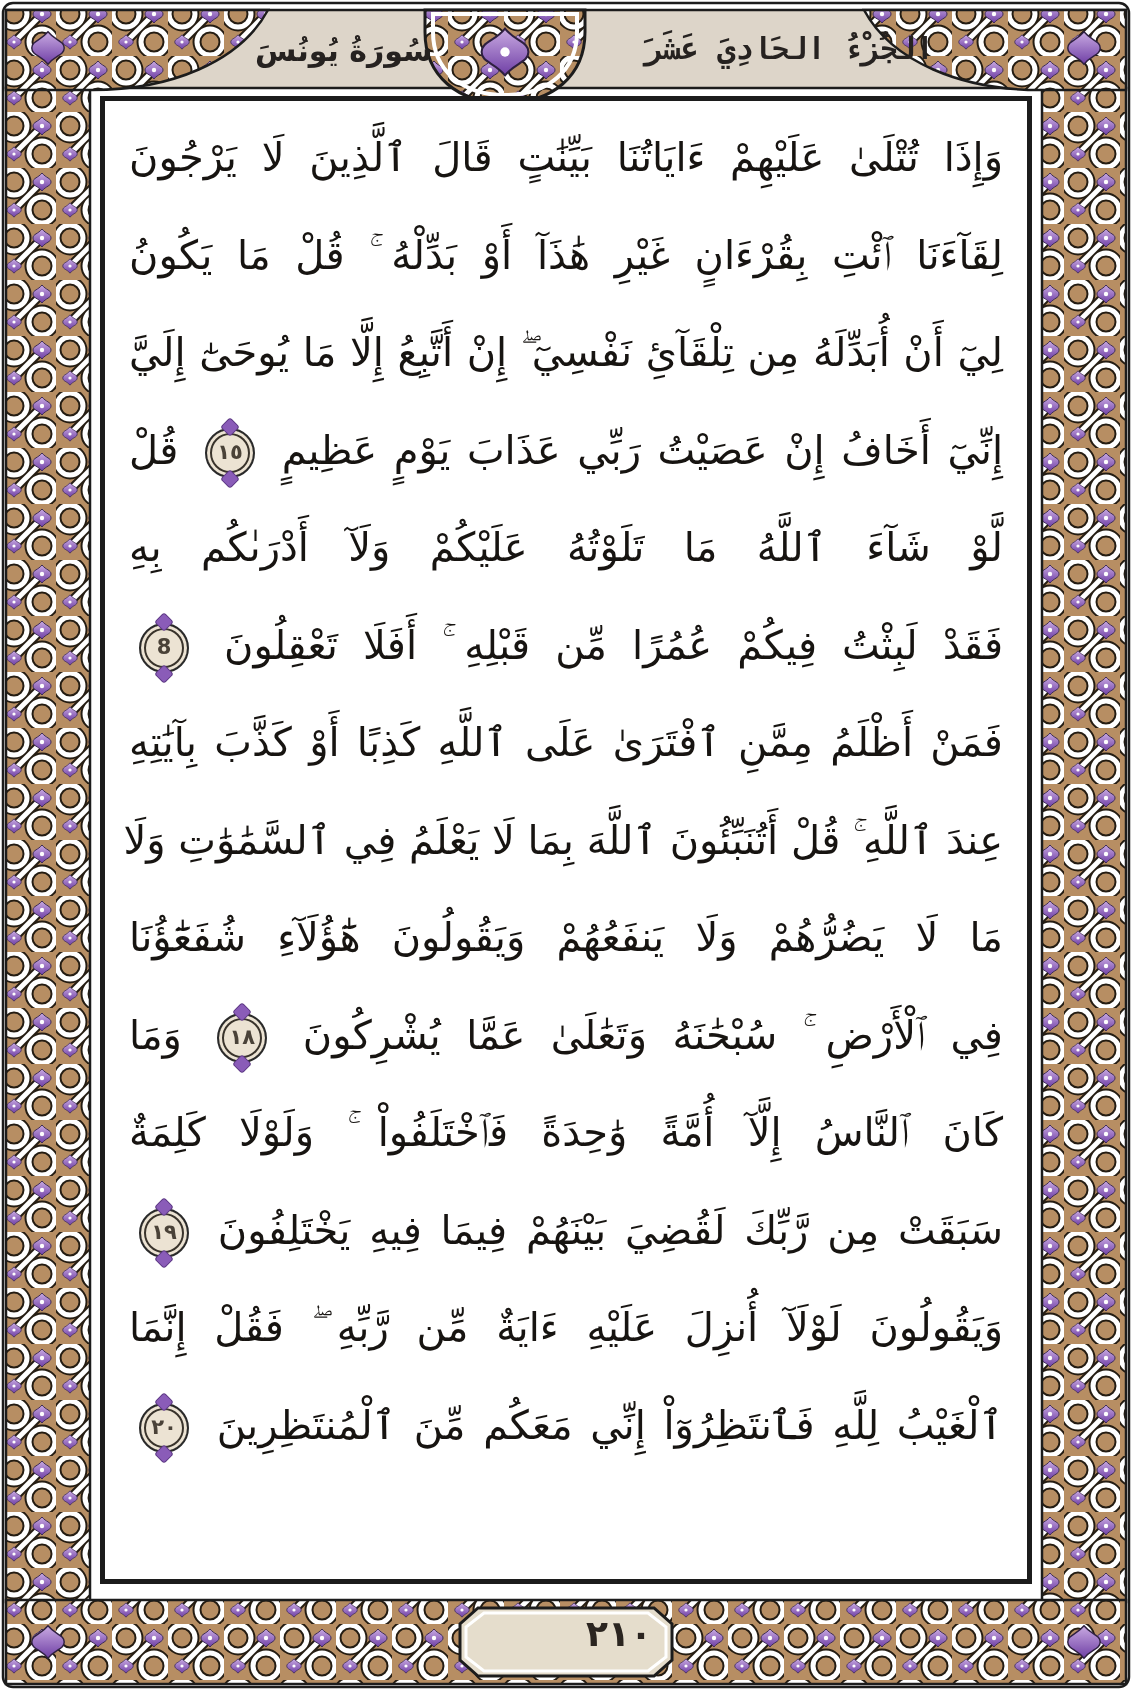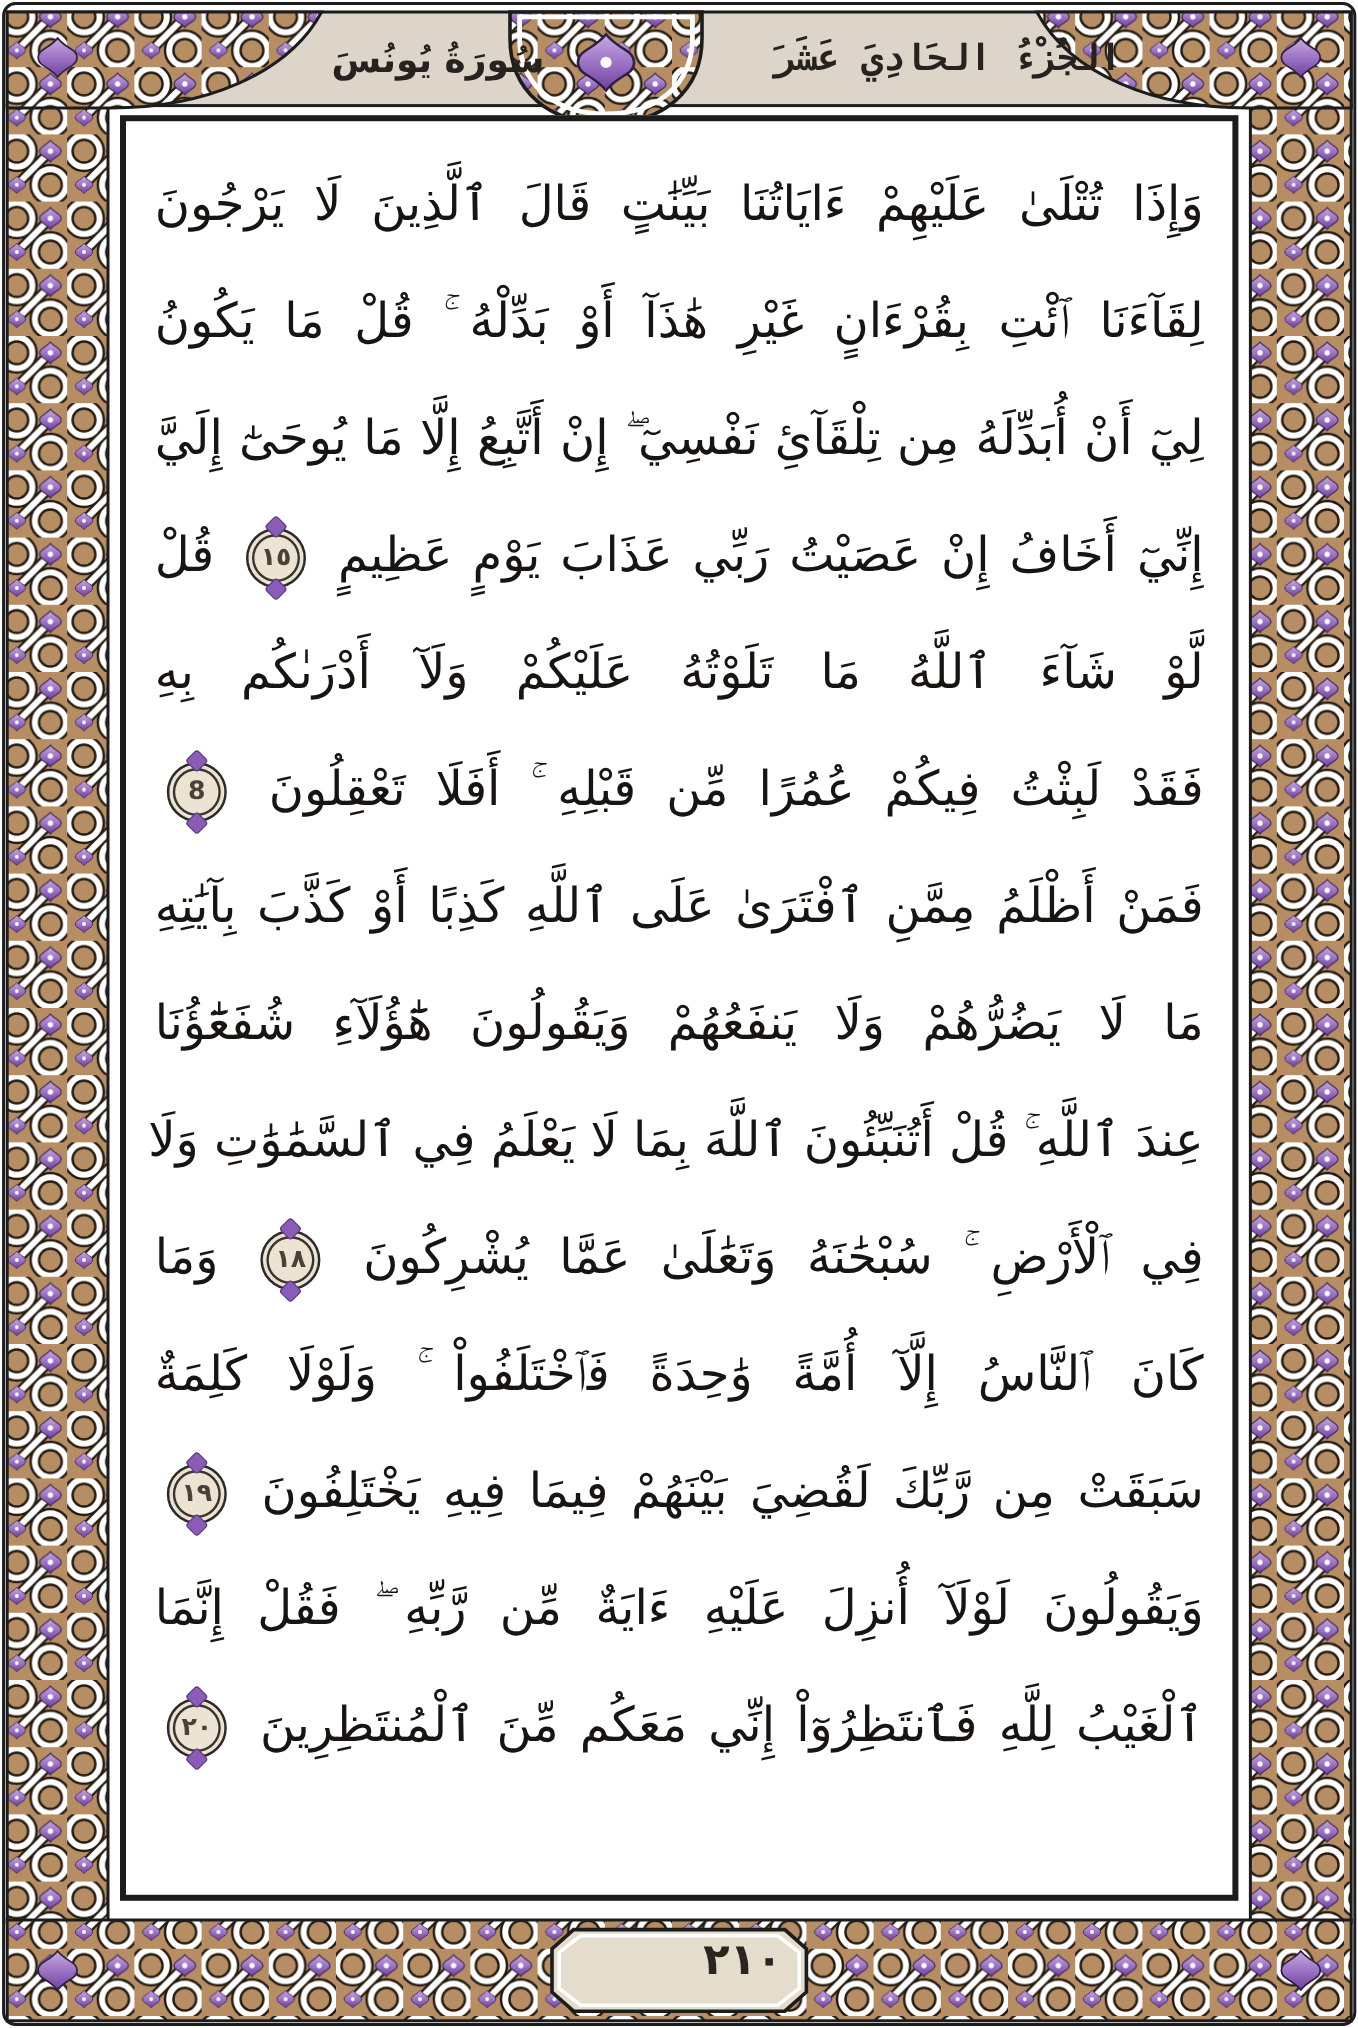--- a/index.html
+++ b/index.html
@@ -5,31 +5,31 @@
   html,body{margin:0;padding:0;background:#ffffff;}
   .page{
     position:relative;width:1132px;height:1690px;background:#ffffff;
     font-family:"DejaVu Sans",sans-serif;color:#1c1c1c;overflow:hidden;
   }
   .border-svg{position:absolute;inset:0;width:1132px;height:1690px;}
   
   .hdr{
     position:absolute;top:24px;height:54px;line-height:54px;
     font-size:30px;font-weight:bold;color:#262220;direction:rtl;
-    text-align:center;white-space:nowrap;
+    text-align:left;white-space:nowrap;
   }
   .hdr-surah{left:255px;width:220px;}
   .hdr-juz{left:645px;width:290px;font-family:Liberation Mono, monospace;}
   
   .text-frame{
     position:absolute;left:100px;top:96px;width:932px;height:1488px;
     border:5px solid #1c1c1c;background:#ffffff;box-sizing:border-box;
   }
   .lines{
-    position:absolute;inset:0;padding:21px 24px 6px 24px;
+    position:absolute;inset:0;padding:8px 24px 6px 24px;
   }
   .line{
     height:97.5px;line-height:97.5px;font-size:40px;
     direction:rtl;text-align:justify;text-align-last:justify;
     white-space:nowrap;overflow:visible;color:#171411;
   }
   .line .txt{letter-spacing:0px;}
   
   .aya{
     display:inline-block;width:46px;height:46px;line-height:44px;
@@ -133,22 +133,22 @@
 
   <div class="text-frame">
     <div class="lines">
         <div class="line"><span class="txt">وَإِذَا تُتْلَىٰ عَلَيْهِمْ ءَايَاتُنَا بَيِّنَٰتٍ قَالَ ٱلَّذِينَ لَا يَرْجُونَ</span> </div>
         <div class="line"><span class="txt">لِقَآءَنَا ٱئْتِ بِقُرْءَانٍ غَيْرِ هَٰذَآ أَوْ بَدِّلْهُ ۚ قُلْ مَا يَكُونُ</span> </div>
         <div class="line"><span class="txt">لِيٓ أَنْ أُبَدِّلَهُ مِن تِلْقَآئِ نَفْسِيٓ ۖ إِنْ أَتَّبِعُ إِلَّا مَا يُوحَىٰٓ إِلَيَّ</span> </div>
         <div class="line"><span class="txt">إِنِّيٓ أَخَافُ إِنْ عَصَيْتُ رَبِّي عَذَابَ يَوْمٍ عَظِيمٍ</span> <span class="aya">١٥</span> <span class="txt">قُلْ</span> </div>
         <div class="line"><span class="txt">لَّوْ شَآءَ ٱللَّهُ مَا تَلَوْتُهُ عَلَيْكُمْ وَلَآ أَدْرَىٰكُم بِهِ</span> </div>
         <div class="line"><span class="txt">فَقَدْ لَبِثْتُ فِيكُمْ عُمُرًا مِّن قَبْلِهِ ۚ أَفَلَا تَعْقِلُونَ</span> <span class="aya">8</span> </div>
         <div class="line"><span class="txt">فَمَنْ أَظْلَمُ مِمَّنِ ٱفْتَرَىٰ عَلَى ٱللَّهِ كَذِبًا أَوْ كَذَّبَ بِآيَٰتِهِ</span> </div>
+        <div class="line"><span class="txt">عِندَ ٱللَّهِ ۚ قُلْ أَتُنَبِّئُونَ ٱللَّهَ بِمَا لَا يَعْلَمُ فِي ٱلسَّمَٰوَٰتِ وَلَا</span> </div>
         <div class="line"><span class="txt">مَا لَا يَضُرُّهُمْ وَلَا يَنفَعُهُمْ وَيَقُولُونَ هَٰٓؤُلَآءِ شُفَعَٰٓؤُنَا</span> </div>
-        <div class="line"><span class="txt">عِندَ ٱللَّهِ ۚ قُلْ أَتُنَبِّئُونَ ٱللَّهَ بِمَا لَا يَعْلَمُ فِي ٱلسَّمَٰوَٰتِ وَلَا</span> </div>
         <div class="line"><span class="txt">فِي ٱلْأَرْضِ ۚ سُبْحَٰنَهُ وَتَعَٰلَىٰ عَمَّا يُشْرِكُونَ</span> <span class="aya">١٨</span> <span class="txt">وَمَا</span> </div>
         <div class="line"><span class="txt">كَانَ ٱلنَّاسُ إِلَّآ أُمَّةً وَٰحِدَةً فَٱخْتَلَفُواْ ۚ وَلَوْلَا كَلِمَةٌ</span> </div>
         <div class="line"><span class="txt">سَبَقَتْ مِن رَّبِّكَ لَقُضِيَ بَيْنَهُمْ فِيمَا فِيهِ يَخْتَلِفُونَ</span> <span class="aya">١٩</span> </div>
         <div class="line"><span class="txt">وَيَقُولُونَ لَوْلَآ أُنزِلَ عَلَيْهِ ءَايَةٌ مِّن رَّبِّهِ ۖ فَقُلْ إِنَّمَا</span> </div>
         <div class="line"><span class="txt">ٱلْغَيْبُ لِلَّهِ فَٱنتَظِرُوٓاْ إِنِّي مَعَكُم مِّنَ ٱلْمُنتَظِرِينَ</span> <span class="aya">٢٠</span> </div>
       </div>
   </div>
 
   <div class="page-number">٢١٠</div>
 

